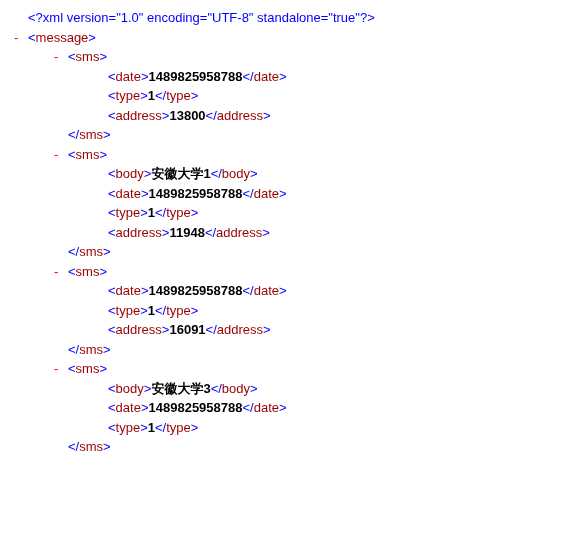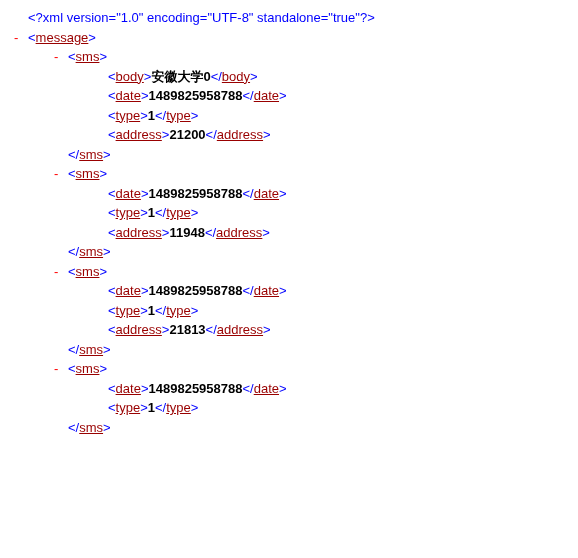--- a/index.html
+++ b/index.html
@@ -14,21 +14,21 @@
   .toggle {
     position: absolute;
     left: 16px;
     color: #ff0000;
     user-select: none;
   }
   .row {
     position: relative;
   }
   .pi { color: #0000ff; }
-  .tag { color: #990000; text-decoration: underline; }
+  .tag { color: #990000; }
   .bracket { color: #0000ff; }
   .text { color: #000; font-weight: bold; }
   .indent1 { padding-left: 0px; }
   .indent2 { padding-left: 40px; }
   .indent3 { padding-left: 80px; }
   .toggle1 { left: -14px; }
   .toggle2 { left: 26px; }
 </style>
 </head>
 <body>
@@ -37,32 +37,33 @@
   <span class="pi">&lt;?xml version="1.0" encoding="UTF-8" standalone="true"?&gt;</span>
 </div>
 
 <div class="row indent1">
   <span class="toggle toggle1">-</span>
   <span class="bracket">&lt;</span><span class="tag">message</span><span class="bracket">&gt;</span>
 </div>
 
 <div id="records-container">
     <div class="row indent2"><span class="toggle toggle2">-</span><span class="bracket">&lt;</span><span class="tag">sms</span><span class="bracket">&gt;</span></div>
-    <div class="row indent3"><span class="bracket">&lt;</span><span class="tag">body</span><span class="bracket">&gt;</span><span class="text">安徽大学0</span><span class="bracket">&lt;/</span><span class="tag">body</span><span class="bracket">&gt;</span></div>
     <div class="row indent3"><span class="bracket">&lt;</span><span class="tag">date</span><span class="bracket">&gt;</span><span class="text">1489825958788</span><span class="bracket">&lt;/</span><span class="tag">date</span><span class="bracket">&gt;</span></div>
     <div class="row indent3"><span class="bracket">&lt;</span><span class="tag">type</span><span class="bracket">&gt;</span><span class="text">1</span><span class="bracket">&lt;/</span><span class="tag">type</span><span class="bracket">&gt;</span></div>
-    <div class="row indent3"><span class="bracket">&lt;</span><span class="tag">address</span><span class="bracket">&gt;</span><span class="text">21200</span><span class="bracket">&lt;/</span><span class="tag">address</span><span class="bracket">&gt;</span></div>
+    <div class="row indent3"><span class="bracket">&lt;</span><span class="tag">address</span><span class="bracket">&gt;</span><span class="text">13800</span><span class="bracket">&lt;/</span><span class="tag">address</span><span class="bracket">&gt;</span></div>
     <div class="row indent2"><span class="bracket">&lt;/</span><span class="tag">sms</span><span class="bracket">&gt;</span></div>
     <div class="row indent2"><span class="toggle toggle2">-</span><span class="bracket">&lt;</span><span class="tag">sms</span><span class="bracket">&gt;</span></div>
+    <div class="row indent3"><span class="bracket">&lt;</span><span class="tag">body</span><span class="bracket">&gt;</span><span class="text">安徽大学1</span><span class="bracket">&lt;/</span><span class="tag">body</span><span class="bracket">&gt;</span></div>
     <div class="row indent3"><span class="bracket">&lt;</span><span class="tag">date</span><span class="bracket">&gt;</span><span class="text">1489825958788</span><span class="bracket">&lt;/</span><span class="tag">date</span><span class="bracket">&gt;</span></div>
     <div class="row indent3"><span class="bracket">&lt;</span><span class="tag">type</span><span class="bracket">&gt;</span><span class="text">1</span><span class="bracket">&lt;/</span><span class="tag">type</span><span class="bracket">&gt;</span></div>
     <div class="row indent3"><span class="bracket">&lt;</span><span class="tag">address</span><span class="bracket">&gt;</span><span class="text">11948</span><span class="bracket">&lt;/</span><span class="tag">address</span><span class="bracket">&gt;</span></div>
     <div class="row indent2"><span class="bracket">&lt;/</span><span class="tag">sms</span><span class="bracket">&gt;</span></div>
     <div class="row indent2"><span class="toggle toggle2">-</span><span class="bracket">&lt;</span><span class="tag">sms</span><span class="bracket">&gt;</span></div>
     <div class="row indent3"><span class="bracket">&lt;</span><span class="tag">date</span><span class="bracket">&gt;</span><span class="text">1489825958788</span><span class="bracket">&lt;/</span><span class="tag">date</span><span class="bracket">&gt;</span></div>
     <div class="row indent3"><span class="bracket">&lt;</span><span class="tag">type</span><span class="bracket">&gt;</span><span class="text">1</span><span class="bracket">&lt;/</span><span class="tag">type</span><span class="bracket">&gt;</span></div>
-    <div class="row indent3"><span class="bracket">&lt;</span><span class="tag">address</span><span class="bracket">&gt;</span><span class="text">21813</span><span class="bracket">&lt;/</span><span class="tag">address</span><span class="bracket">&gt;</span></div>
+    <div class="row indent3"><span class="bracket">&lt;</span><span class="tag">address</span><span class="bracket">&gt;</span><span class="text">16091</span><span class="bracket">&lt;/</span><span class="tag">address</span><span class="bracket">&gt;</span></div>
     <div class="row indent2"><span class="bracket">&lt;/</span><span class="tag">sms</span><span class="bracket">&gt;</span></div>
     <div class="row indent2"><span class="toggle toggle2">-</span><span class="bracket">&lt;</span><span class="tag">sms</span><span class="bracket">&gt;</span></div>
+    <div class="row indent3"><span class="bracket">&lt;</span><span class="tag">body</span><span class="bracket">&gt;</span><span class="text">安徽大学3</span><span class="bracket">&lt;/</span><span class="tag">body</span><span class="bracket">&gt;</span></div>
     <div class="row indent3"><span class="bracket">&lt;</span><span class="tag">date</span><span class="bracket">&gt;</span><span class="text">1489825958788</span><span class="bracket">&lt;/</span><span class="tag">date</span><span class="bracket">&gt;</span></div>
     <div class="row indent3"><span class="bracket">&lt;</span><span class="tag">type</span><span class="bracket">&gt;</span><span class="text">1</span><span class="bracket">&lt;/</span><span class="tag">type</span><span class="bracket">&gt;</span></div>
     <div class="row indent2"><span class="bracket">&lt;/</span><span class="tag">sms</span><span class="bracket">&gt;</span></div>
   </div>
 
 </body></html>

